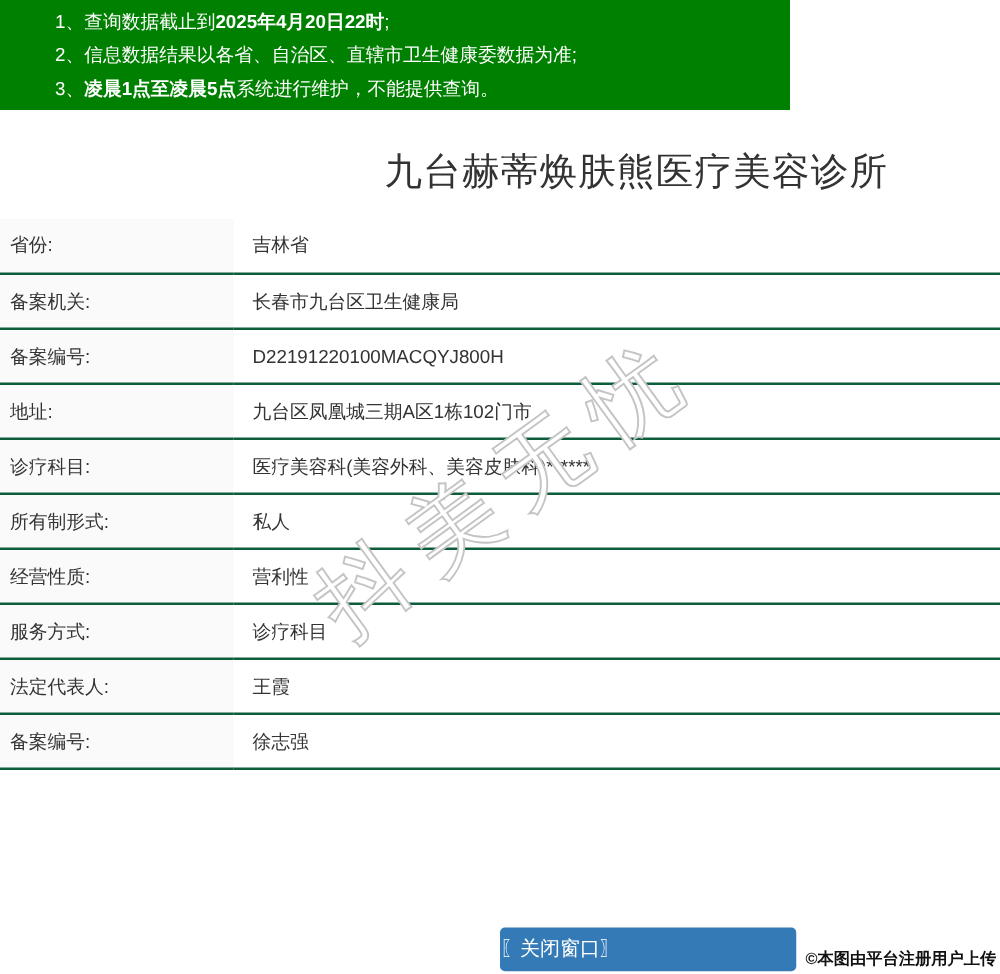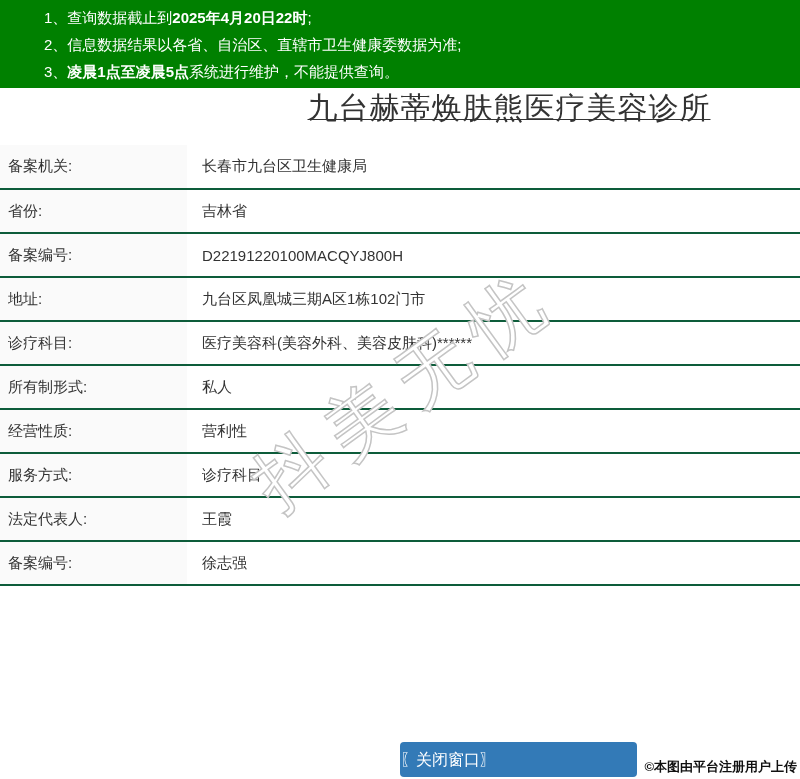--- a/index.html
+++ b/index.html
@@ -11,40 +11,40 @@
   body {
     width: 800px;
     height: 779px;
     position: relative;
     overflow: hidden;
     color: #333333;
   }
 
   
   .notice {
-    width: 800px;
+    width: 632px;
     height: 88px;
     background: #008000;
     color: #ffffff;
     box-sizing: border-box;
     padding: 4px 0 0 44px;
     font-size: 15px;
   }
   .notice .line {
     line-height: 27px;
     white-space: nowrap;
     font-weight: 400;
   }
   .notice .line b { font-weight: 700; }
 
   
   .title-wrap {
+    margin-top: 30px;
     padding-left: 218px;
     text-align: center;
-    text-decoration: underline;
   }
   .page-title {
     font-size: 30px;
     font-weight: 400;
     line-height: 40px;
     color: #333333;
     letter-spacing: 1px;
   }
 
   
@@ -140,26 +140,26 @@
   <div class="line"><span>3、</span><b>凌晨1点至凌晨5点</b><span>系统进行维护，不能提供查询。</span></div>
 </div>
 
 <div class="title-wrap">
   <span class="page-title">九台赫蒂焕肤熊医疗美容诊所</span>
 </div>
 
 <table class="record">
   <tbody>
     <tr>
+      <td class="lbl">省份:</td>
+      <td class="val">吉林省</td>
+    </tr>
+    <tr>
       <td class="lbl">备案机关:</td>
       <td class="val">长春市九台区卫生健康局</td>
-    </tr>
-    <tr>
-      <td class="lbl">省份:</td>
-      <td class="val">吉林省</td>
     </tr>
     <tr>
       <td class="lbl">备案编号:</td>
       <td class="val">D22191220100MACQYJ800H</td>
     </tr>
     <tr>
       <td class="lbl">地址:</td>
       <td class="val">九台区凤凰城三期A区1栋102门市</td>
     </tr>
     <tr>

